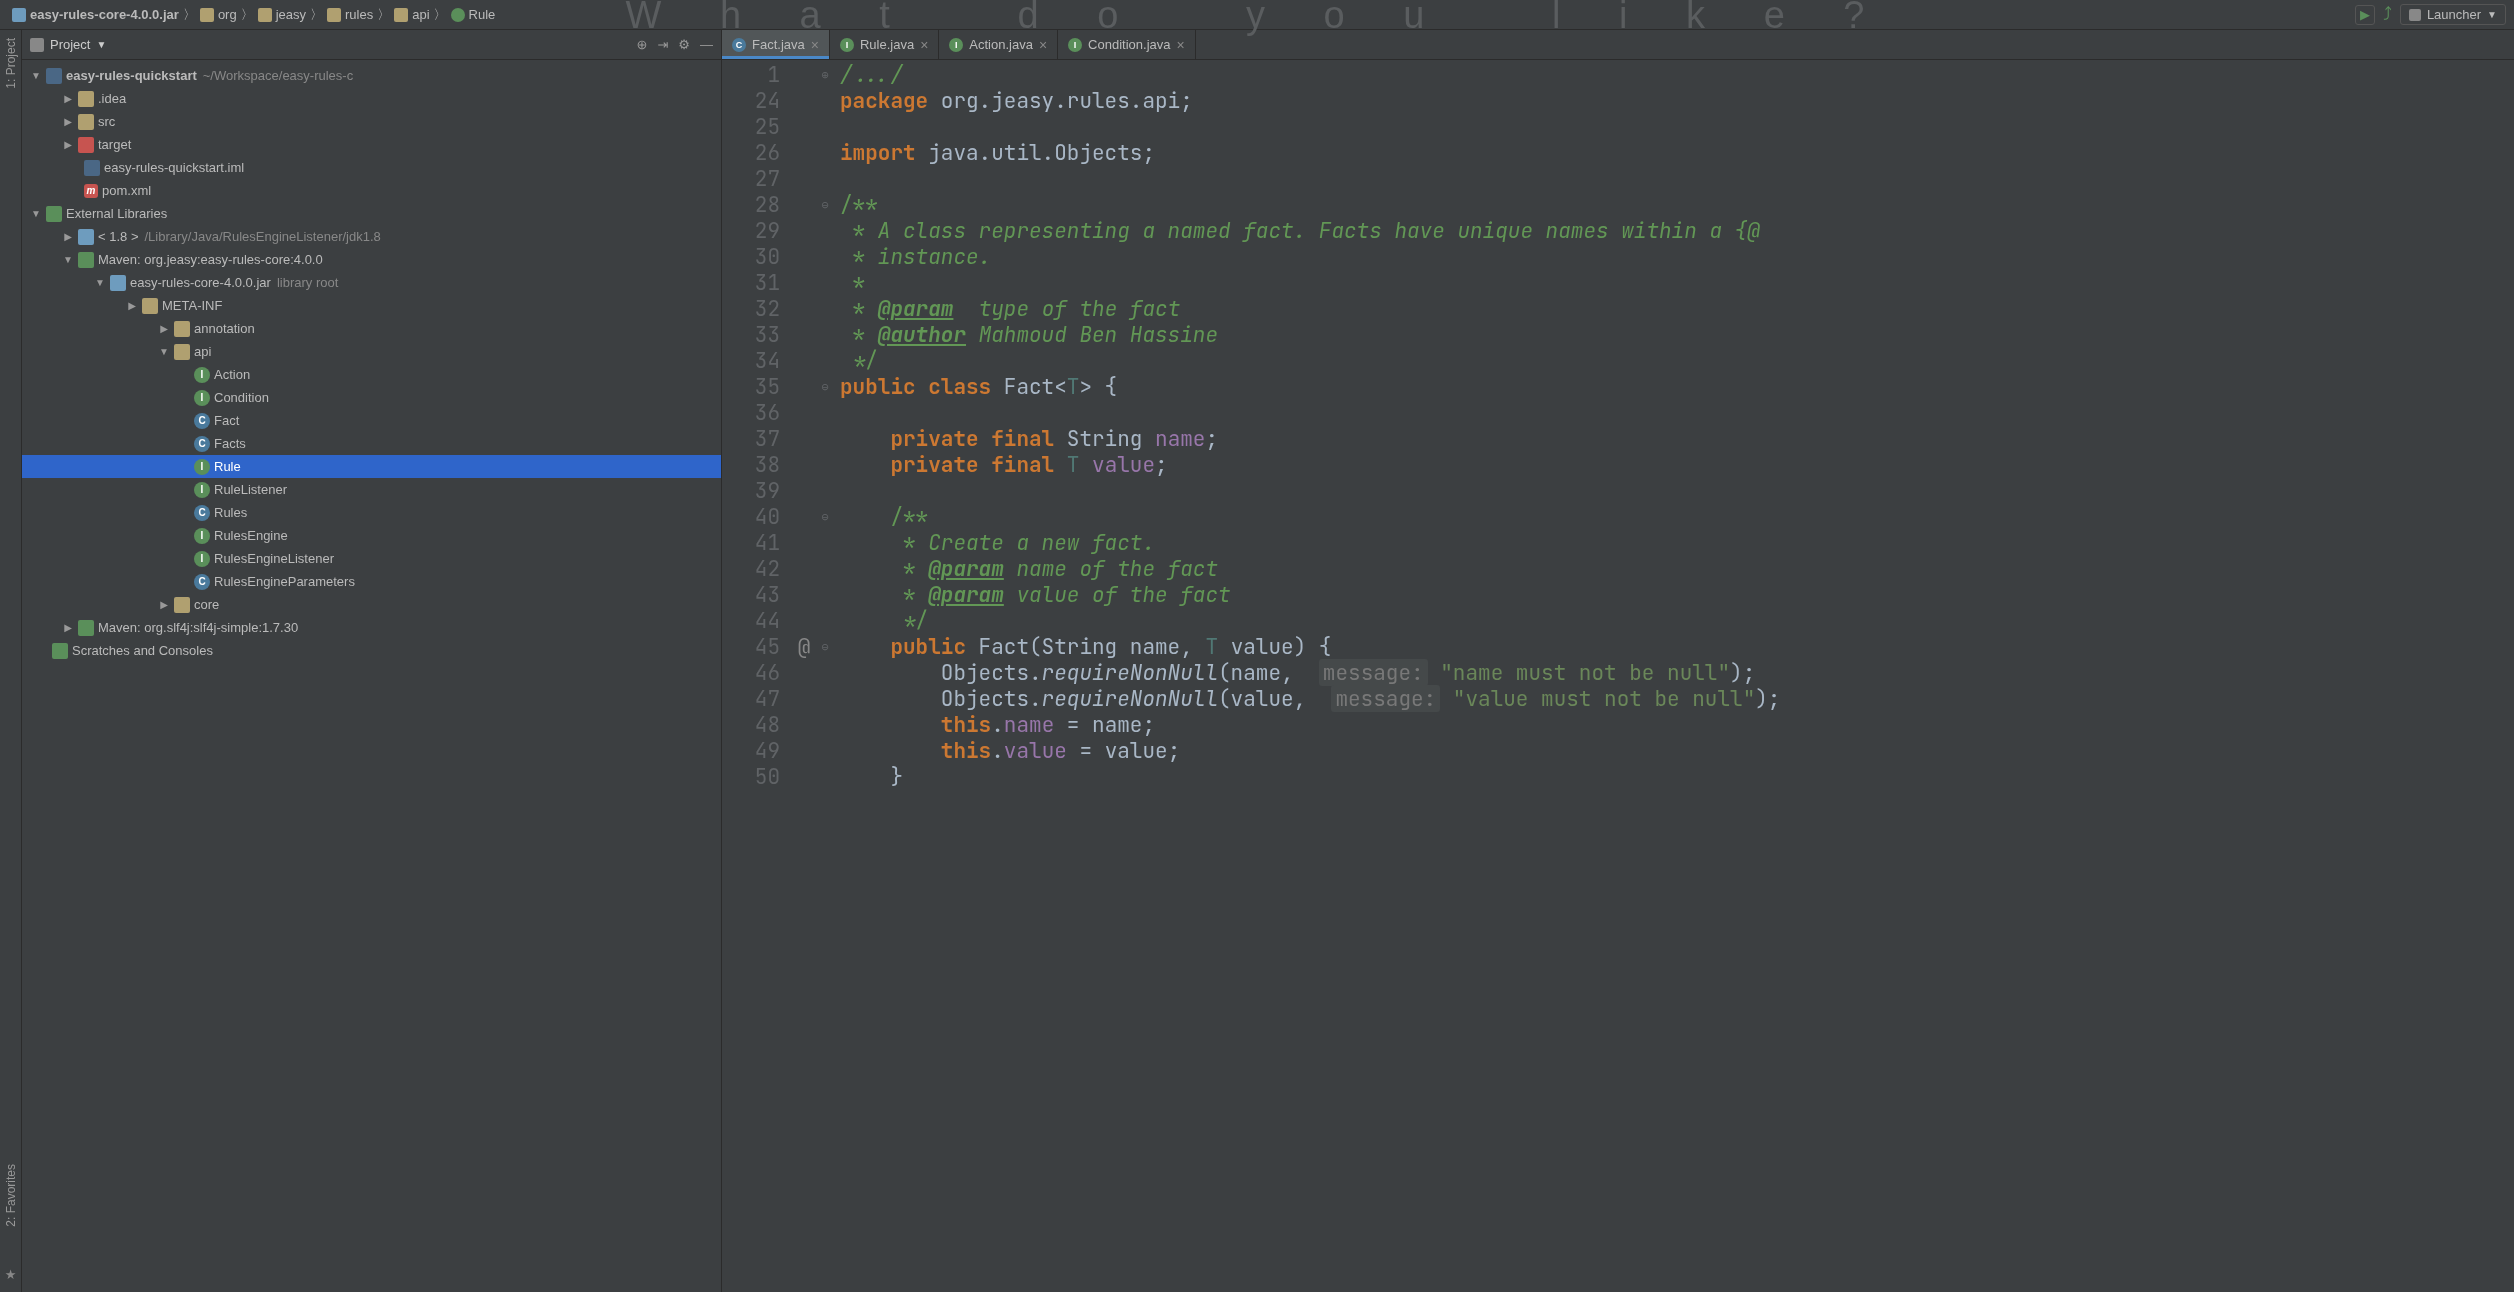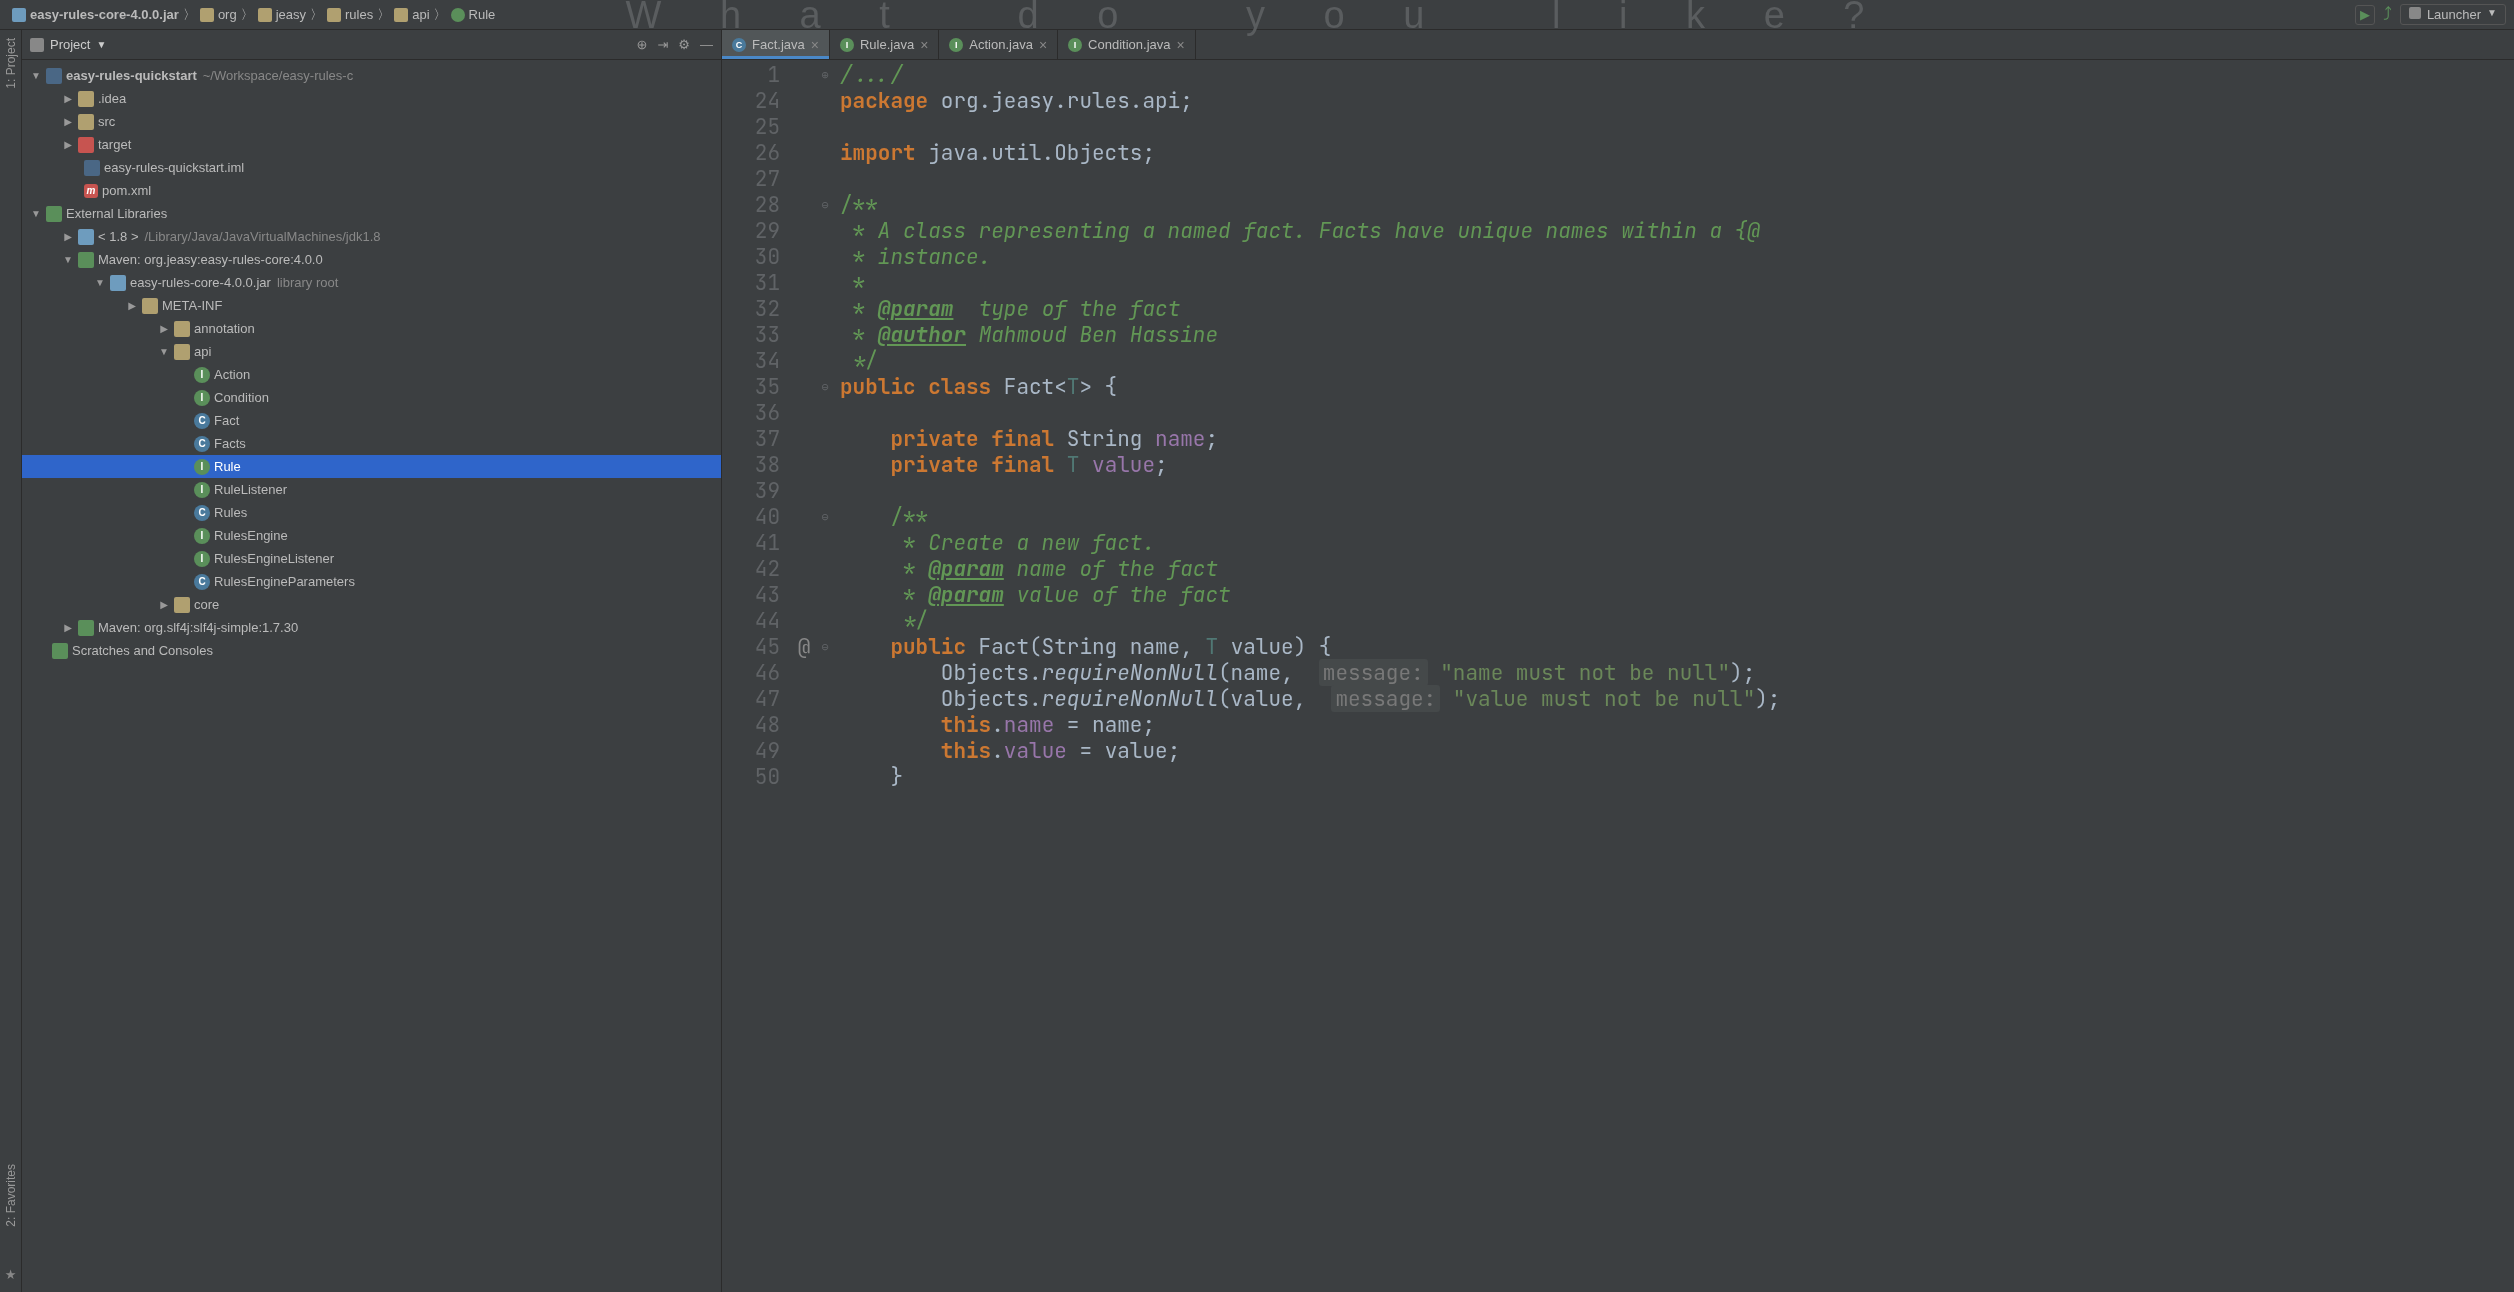--- a/index.html
+++ b/index.html
@@ -8,21 +8,21 @@
 
 
 .crumb-bar { height:30px; background:#3c3f41; display:flex; align-items:center; padding:0 8px; border-bottom:1px solid #2b2b2b; }
 .crumb { display:flex; align-items:center; gap:4px; padding:0 4px; color:#bbb; cursor:pointer; }
 .crumb-icon { width:14px; height:14px; display:inline-block; }
 .crumb-jar { background:#6e9cbe; border-radius:2px; }
 .crumb-folder { background:#b0a070; border-radius:2px; }
 .crumb-int { background:#5a8f5a; border-radius:50%; }
 .right-tools { margin-left:auto; display:flex; align-items:center; gap:8px; }
 .tool-btn { width:20px; height:20px; border:1px solid #555; border-radius:3px; display:flex; align-items:center; justify-content:center; cursor:pointer; }
-.launcher { border:1px solid #555; border-radius:3px; padding:2px 8px; display:flex; align-items:flex-start; gap:6px; cursor:pointer; }
+.launcher { border:1px solid #555; border-radius:3px; padding:2px 8px; display:flex; align-items:center; gap:6px; cursor:pointer; }
 
 
 .main { flex:1; display:flex; }
 .left-strip { width:22px; background:#3c3f41; border-right:1px solid #2b2b2b; display:flex; flex-direction:column; align-items:center; padding-top:8px; gap:20px; }
 .left-strip .vtab { writing-mode:vertical-rl; transform:rotate(180deg); font-size:12px; color:#999; cursor:pointer; white-space:nowrap; }
 
 .sidebar { width:700px; background:#3c3f41; border-right:1px solid #2b2b2b; display:flex; flex-direction:column; }
 .sidebar-header { height:30px; display:flex; align-items:center; padding:0 8px; border-bottom:1px solid #2b2b2b; }
 .sidebar-title { display:flex; align-items:center; gap:6px; color:#ccc; cursor:pointer;justify-content:space-between; }
 .sidebar-actions { margin-left:auto; display:flex; gap:10px; }
@@ -185,21 +185,21 @@
           </div>
         <div class="tree-row" style="padding-left:8px">
             <span class="tw open"></span>
             <span class="ficon lib"></span>
             <span>External Libraries</span>
           </div>
         <div class="tree-row" style="padding-left:40px">
             <span class="tw closed"></span>
             <span class="ficon jar"></span>
             <span>&lt; 1.8 &gt;</span>
-            <span class="muted">/Library/Java/JavaVirtualMachines/jdk1.8</span>
+            <span class="muted">/Library/Java/RulesEngineListener/jdk1.8</span>
           </div>
         <div class="tree-row" style="padding-left:40px">
             <span class="tw open"></span>
             <span class="ficon lib"></span>
             <span>Maven: org.jeasy:easy-rules-core:4.0.0</span>
           </div>
         <div class="tree-row" style="padding-left:72px">
             <span class="tw open"></span>
             <span class="ficon jar"></span>
             <span>easy-rules-core-4.0.0.jar</span>

